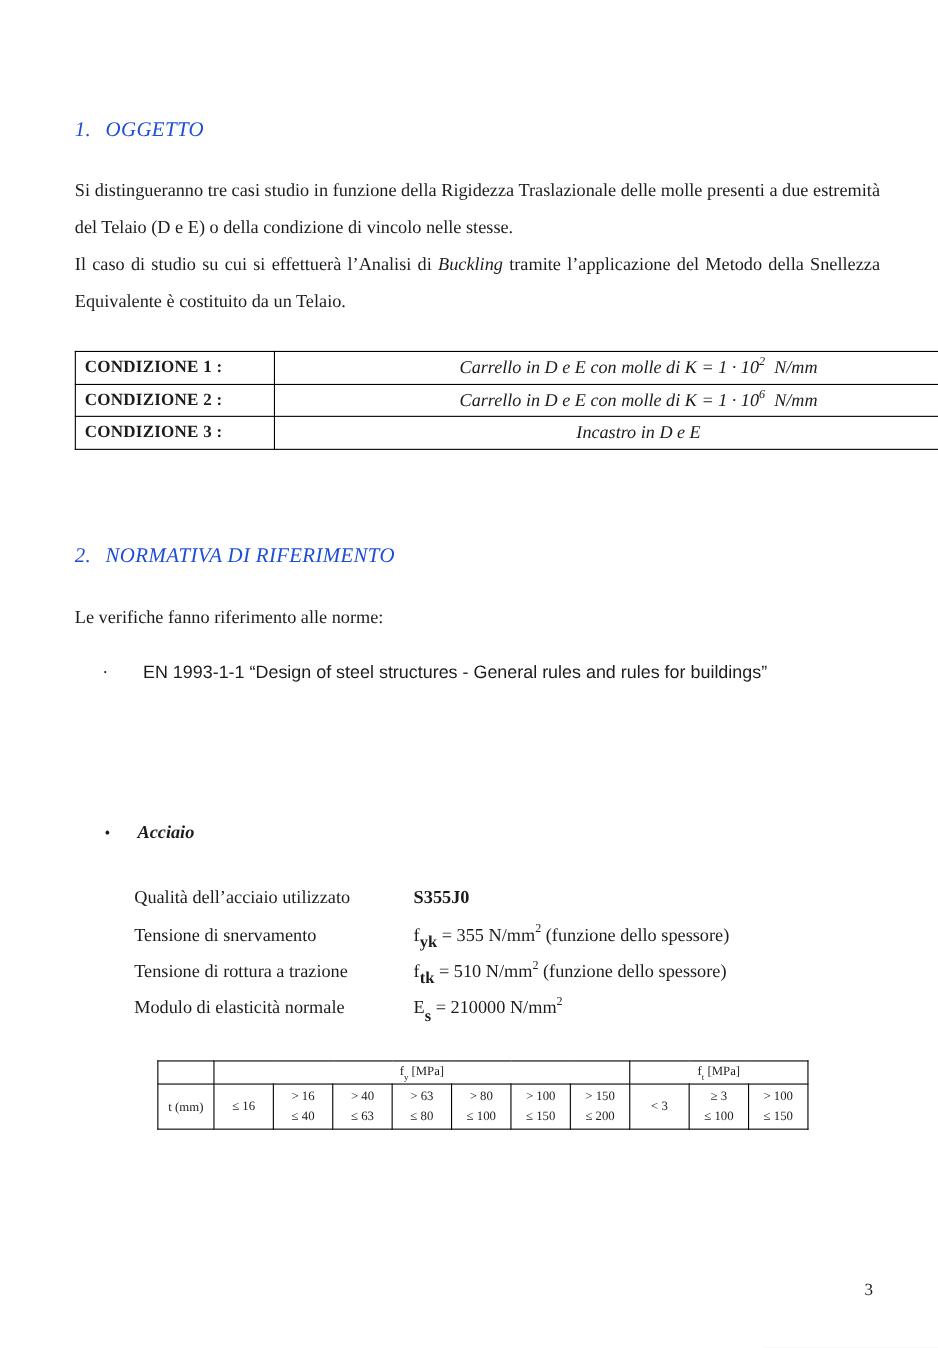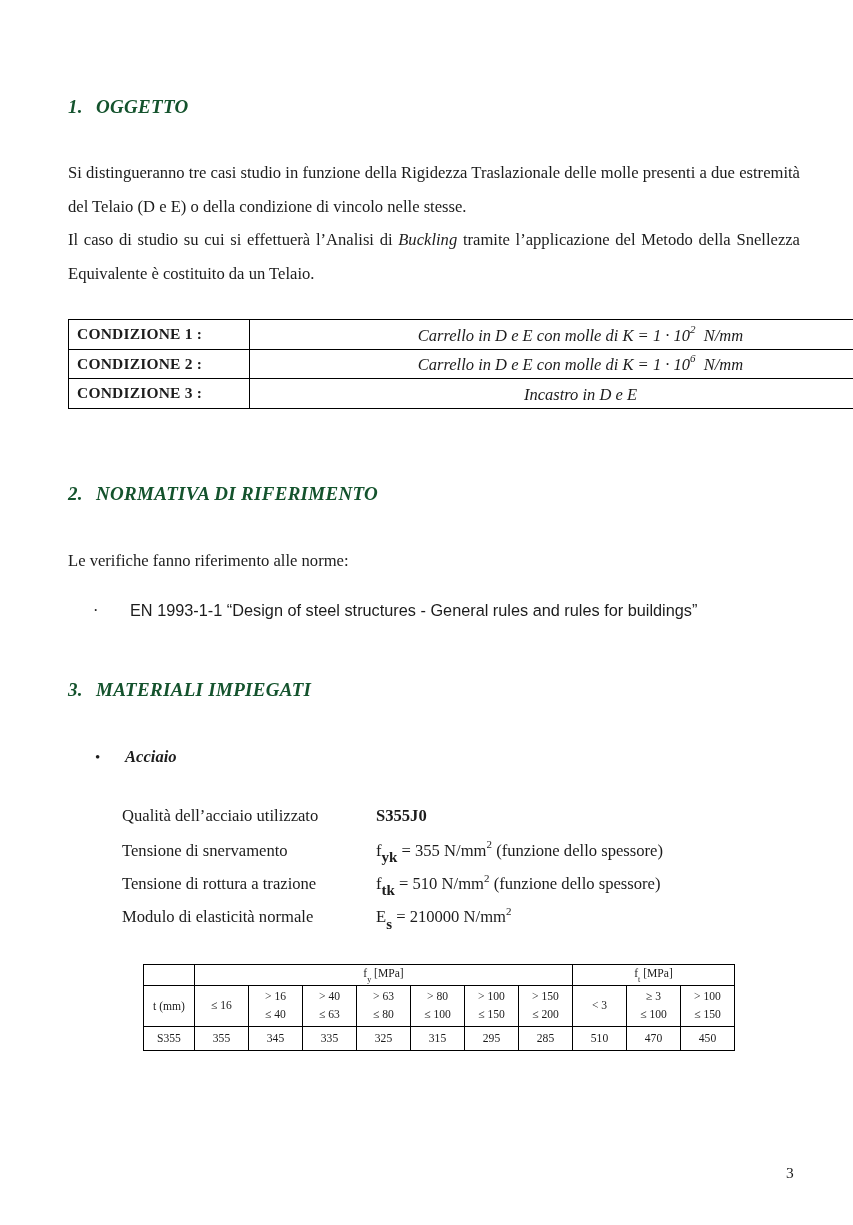--- a/index.html
+++ b/index.html
@@ -12,25 +12,26 @@
     color:#1c1c1c;
     overflow:hidden;
     margin:0 auto;
   }
   .abs { position:absolute; }
 
   
   .heading {
     left:68px;
     font-size:19px;
-    font-weight:bold;
+    font-weight:normal;
     font-style:italic;
-    color:#14532d;
+    color:#1d4ed8;
     letter-spacing:0.3px;
     white-space:nowrap;
+    margin-top:12px;
   }
   .hnum { display:inline-block; min-width:28px; }
 
   
   .para {
     left:68px; width:732px;
     font-size:16.6px;
     line-height:33.5px;
     text-align:justify;
   }
@@ -134,23 +135,20 @@
   <div class="abs heading" style="top:483px;">
     <span class="hnum">2.</span><span>NORMATIVA DI RIFERIMENTO</span>
   </div>
 
   <div class="abs intro" style="top:551px;">Le verifiche fanno riferimento alle norme:</div>
 
   <div class="abs ref-line" style="top:601px;">
     <span class="ref-bullet">·</span><span>EN 1993-1-1 “Design of steel structures - General rules and rules for buildings”</span>
   </div>
 
-  <div class="abs heading" style="top:679px;">
-    <span class="hnum">3.</span><span>MATERIALI IMPIEGATI</span>
-  </div>
 
   <div class="abs bullet-line" style="top:747px;">
     <span class="disc">•</span><span class="acciaio">Acciaio</span>
   </div>
 
   <div class="abs props" style="top:806px;">
     <div class="prow">
       <span class="plabel">Qualità dell’acciaio utilizzato</span><span class="pvalue bold-val">S355J0</span>
     </div>
     <div class="prow">
@@ -220,31 +218,18 @@
           </td>
         <td>
             <div class="rl">≥ 3</div>
             <div class="rl">≤ 100</div>
           </td>
         <td>
             <div class="rl">&gt; 100</div>
             <div class="rl">≤ 150</div>
           </td>
       </tr>
-      <tr class="r3">
-        <td>S355</td>
-        <td>355</td>
-        <td>345</td>
-        <td>335</td>
-        <td>325</td>
-        <td>315</td>
-        <td>295</td>
-        <td>285</td>
-        <td>510</td>
-        <td>470</td>
-        <td>450</td>
-      </tr>
     </tbody>
   </table>
 
   <div class="abs pagenum" style="top:1164px;">3</div>
 
 </div>
 
 </body></html>

